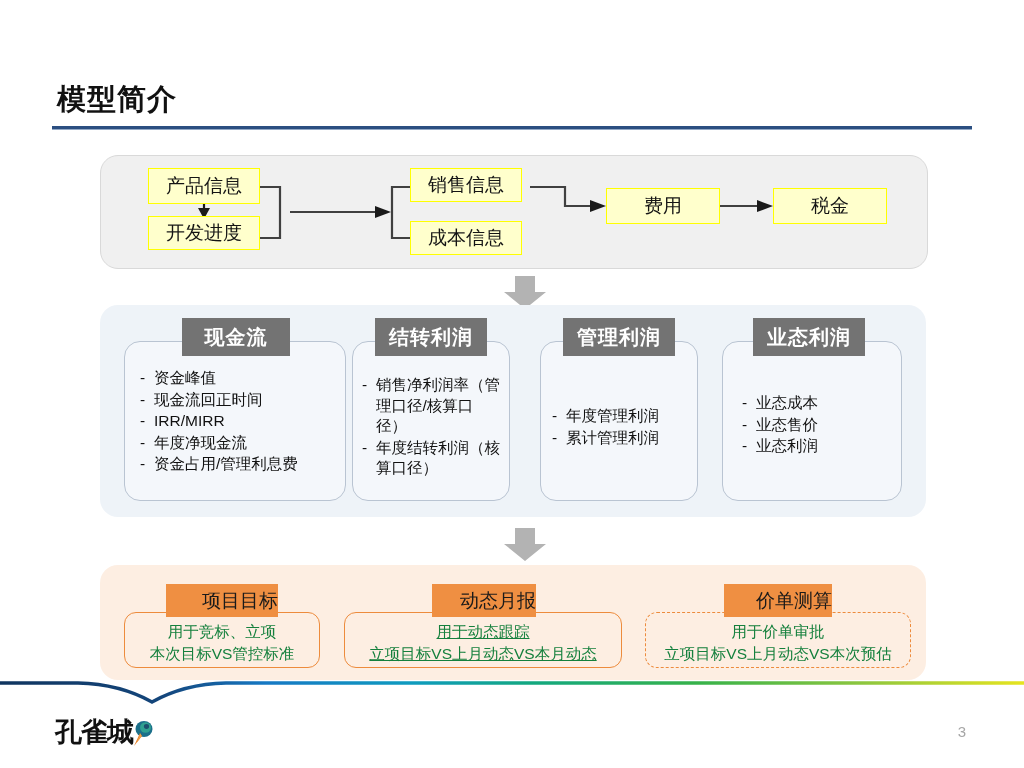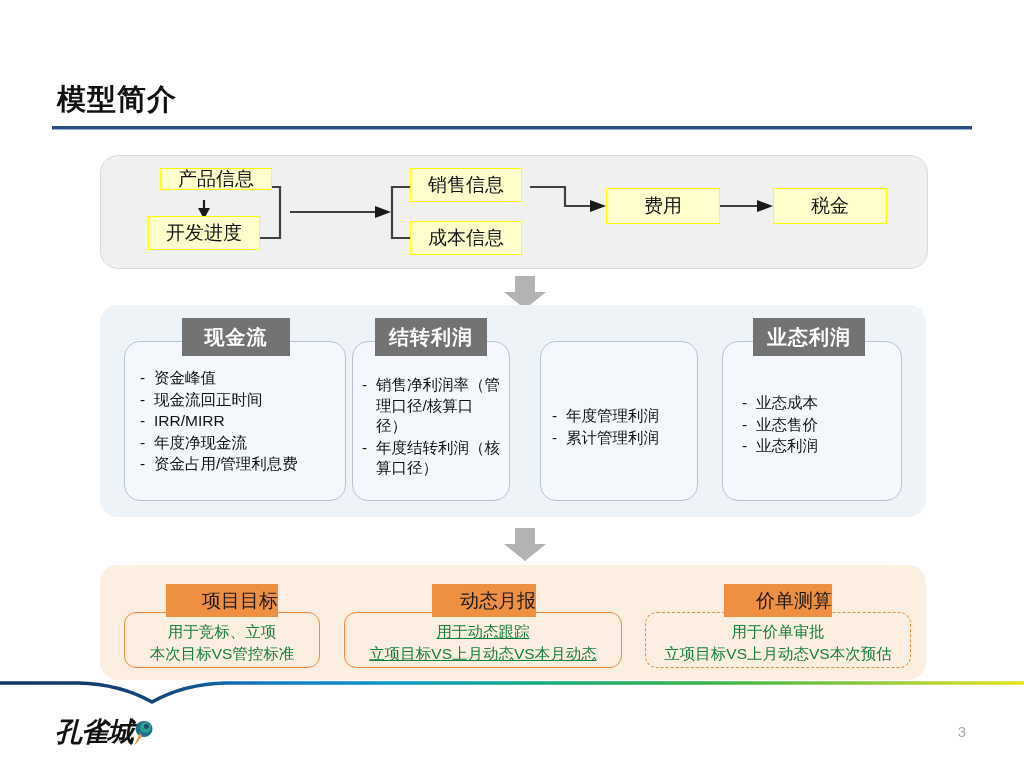--- a/index.html
+++ b/index.html
@@ -95,21 +95,21 @@
   }
   .ocard-body{
     position:absolute;left:0;right:0;text-align:center;
     font-size:15.5px;color:#15803d;line-height:1.45;
   }
 
   
   .footer-svg{position:absolute;left:0;top:676px;width:1024px;height:28px;}
   .logo{
     position:absolute;left:55px;top:714px;
-    display:flex;align-items:flex-end;font-style:italic;
+    display:flex;align-items:flex-end;
   }
   .logo-text{
     font-size:27px;font-weight:bold;color:#111111;
     font-family:"DejaVu Sans","Liberation Sans",sans-serif;
     letter-spacing:-1px;
   }
   .logo-mark{position:relative;width:22px;height:30px;margin-left:-2px;}
   .page-num{
     position:absolute;right:58px;top:723px;
     font-size:15px;color:#a6a6a6;
@@ -138,21 +138,21 @@
     <path d="M530,187 L565,187 L565,206 L590,206" fill="none" stroke="#404040" stroke-width="2.2"></path>
     <polygon points="606,206 590,200 590,212" fill="#1a1a1a"></polygon>
 
     <line x1="720" y1="206" x2="757" y2="206" stroke="#404040" stroke-width="2.2"></line>
     <polygon points="773,206 757,200 757,212" fill="#1a1a1a"></polygon>
 
     <line x1="204" y1="200" x2="204" y2="211" stroke="#1a1a1a" stroke-width="2.2"></line>
     <polygon points="204,219 198,208 210,208" fill="#1a1a1a"></polygon>
   </svg>
 
-  <div class="ybox" style="left:148px;top:168px;width:112px;height:22px;margin-left:12px;">
+  <div class="ybox" style="left:148px;top:168px;width:112px;height:36px;">
     <span>产品信息</span>
   </div>
   <div class="ybox" style="left:148px;top:216px;width:112px;height:34px;">
     <span>开发进度</span>
   </div>
   <div class="ybox" style="left:410px;top:168px;width:112px;height:34px;">
     <span>销售信息</span>
   </div>
   <div class="ybox" style="left:410px;top:221px;width:112px;height:34px;">
     <span>成本信息</span>
@@ -210,20 +210,23 @@
           <span class="bullet-text">销售净利润率（管理口径/核算口径）</span>
         </li>
       <li>
           <span class="bullet-dash">-</span>
           <span class="bullet-text">年度结转利润（核算口径）</span>
         </li>
     </ul>
   </div>
 
   <div class="card" style="left:540px;top:341px;width:158px;height:160px;"></div>
+  <div class="card-badge" style="left:563px;top:318px;width:112px;">
+    <span>管理利润</span>
+  </div>
   <div class="card-body" style="left:552px;top:406px;width:142px;">
     <ul class="bullet-list">
       <li>
           <span class="bullet-dash">-</span>
           <span class="bullet-text">年度管理利润</span>
         </li>
       <li>
           <span class="bullet-dash">-</span>
           <span class="bullet-text">累计管理利润</span>
         </li>

